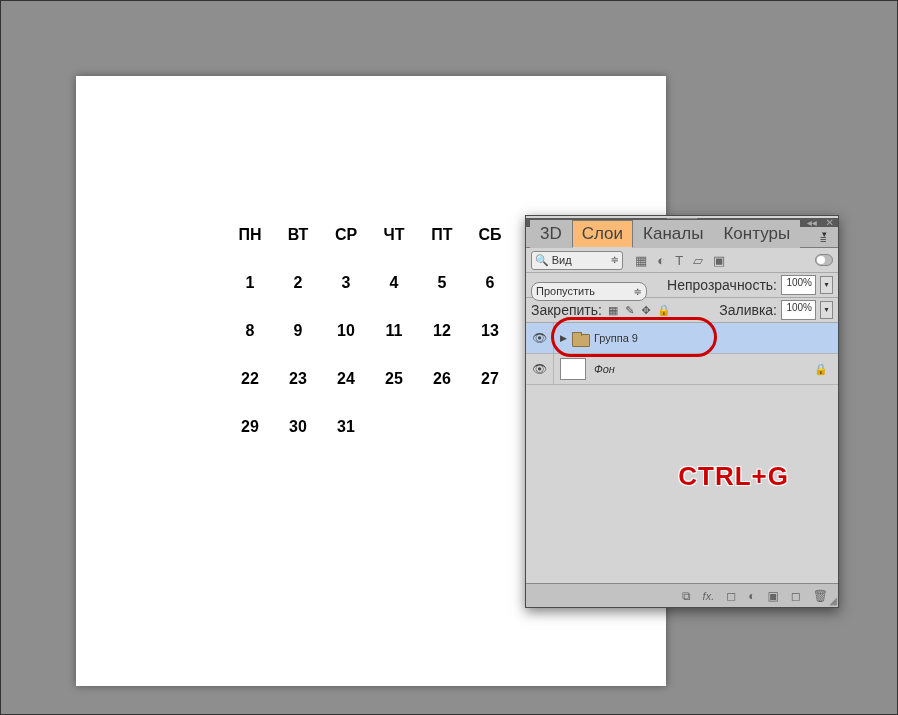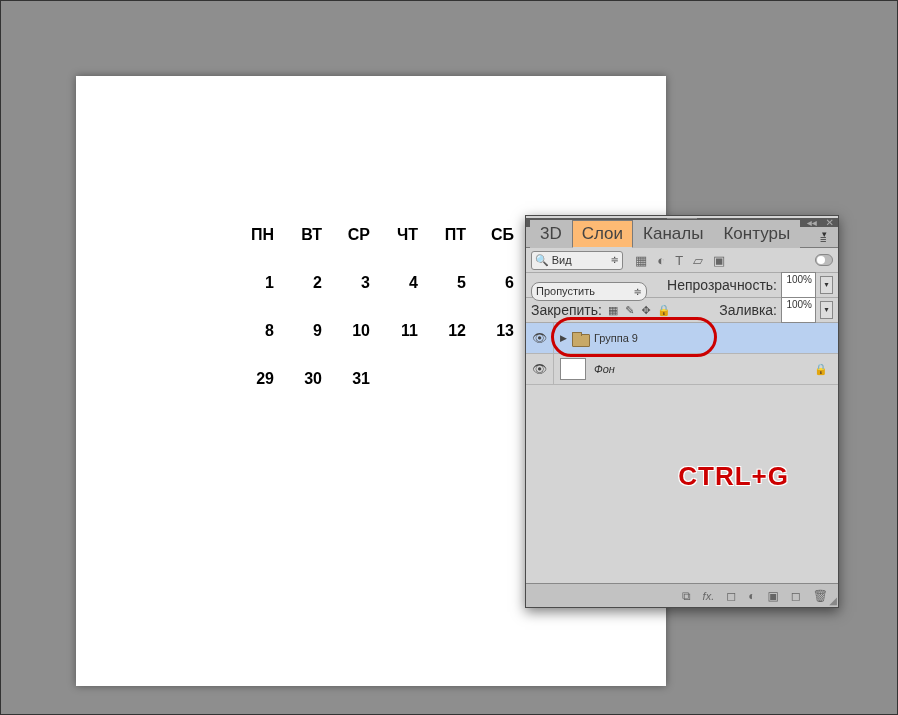--- a/index.html
+++ b/index.html
@@ -23,21 +23,21 @@
   }
   .calendar {
     position: absolute;
     left: 150px;
     top: 150px;
     width: 340px;
   }
   .cal-row { display: flex; margin-bottom: 30px; }
   .cal-cell {
     width: 48px;
-    text-align: right;
+    text-align: center;
     font-size: 16px;
     font-weight: bold;
     color: #000;
     font-family: Arial, sans-serif;
   }
   .cal-head .cal-cell { font-size: 16px; }
 
   
   .panel {
     position: absolute;
@@ -169,21 +169,21 @@
   }
   .blend-select::after {
     content: "≑";
     position: absolute;
     right: 4px;
     font-size: 10px;
   }
   .label-small { font-size: 14px; color: #333; }
   .opacity-field {
     width: 35px;
-    height: 26px;
+    height: 20px;
     background: #fff;
     border: 1px solid #888;
     font-size: 10px;
     text-align: right;
     padding: 1px 3px;
   }
   .drop-arrow {
     width: 13px;
     height: 18px;
     border: 1px solid #888;
@@ -355,20 +355,29 @@
     <div class="cal-row">
       <div class="cal-cell">8</div>
       <div class="cal-cell">9</div>
       <div class="cal-cell">10</div>
       <div class="cal-cell">11</div>
       <div class="cal-cell">12</div>
       <div class="cal-cell">13</div>
       <div class="cal-cell">14</div>
     </div>
     <div class="cal-row">
+      <div class="cal-cell">22</div>
+      <div class="cal-cell">23</div>
+      <div class="cal-cell">24</div>
+      <div class="cal-cell">25</div>
+      <div class="cal-cell">26</div>
+      <div class="cal-cell">27</div>
+      <div class="cal-cell">28</div>
+    </div>
+    <div class="cal-row">
       <div class="cal-cell">29</div>
       <div class="cal-cell">30</div>
       <div class="cal-cell">31</div>
       <div class="cal-cell"></div>
       <div class="cal-cell"></div>
       <div class="cal-cell"></div>
       <div class="cal-cell"></div>
     </div>
   </div>
 </div>

